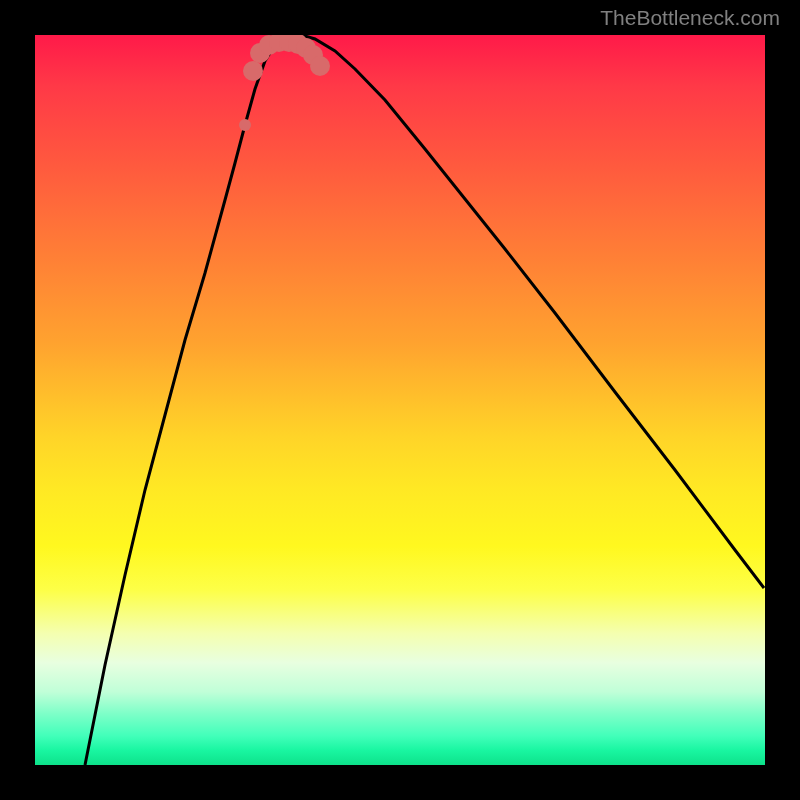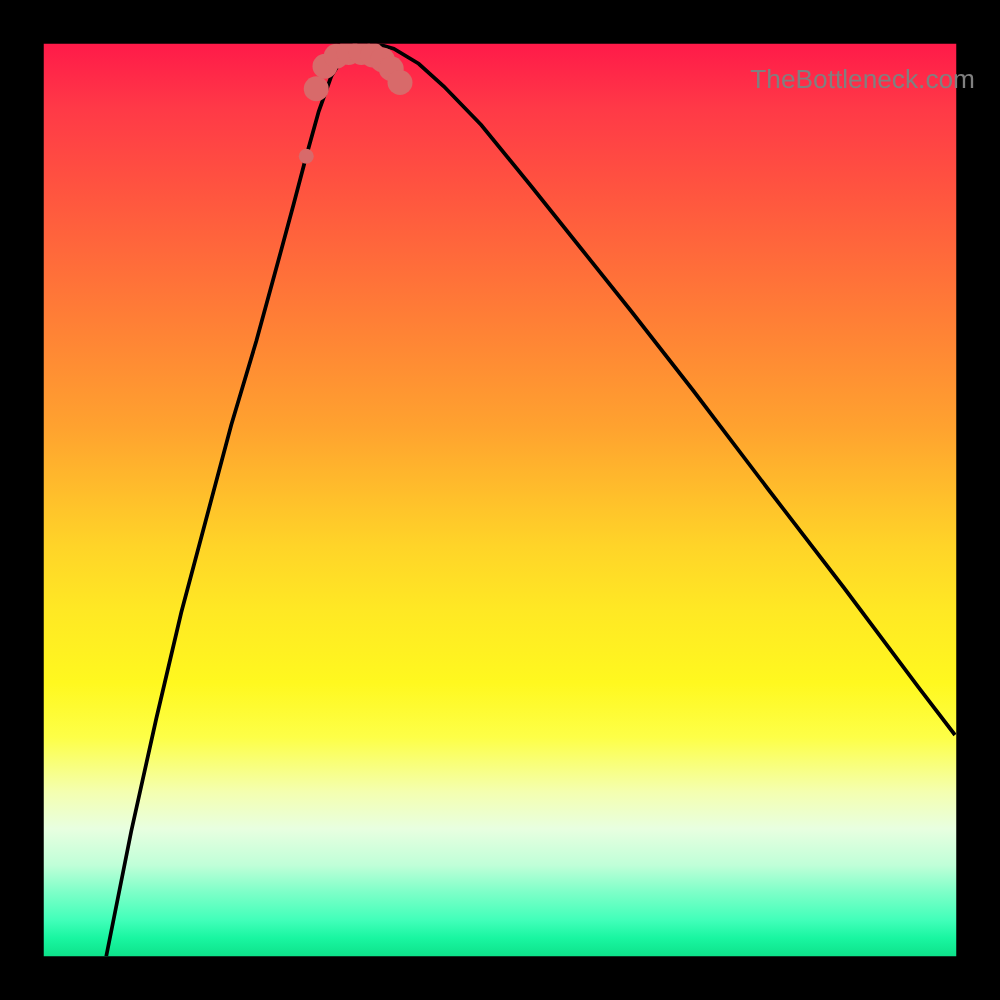--- a/index.html
+++ b/index.html
@@ -43,21 +43,20 @@
       #0de28a 100%);
   }
   .watermark {
     position: absolute;
     top: 6px;
     right: 20px;
     color: #808080;
     font: 500 21px Arial, Helvetica, sans-serif;
     letter-spacing: 0px;
     user-select: none;
-    margin-top: 46px;
   }
   svg.curve {
     position: absolute;
     left: 35px;
     top: 35px;
     width: 730px;
     height: 730px;
   }
 </style>
 </head>

